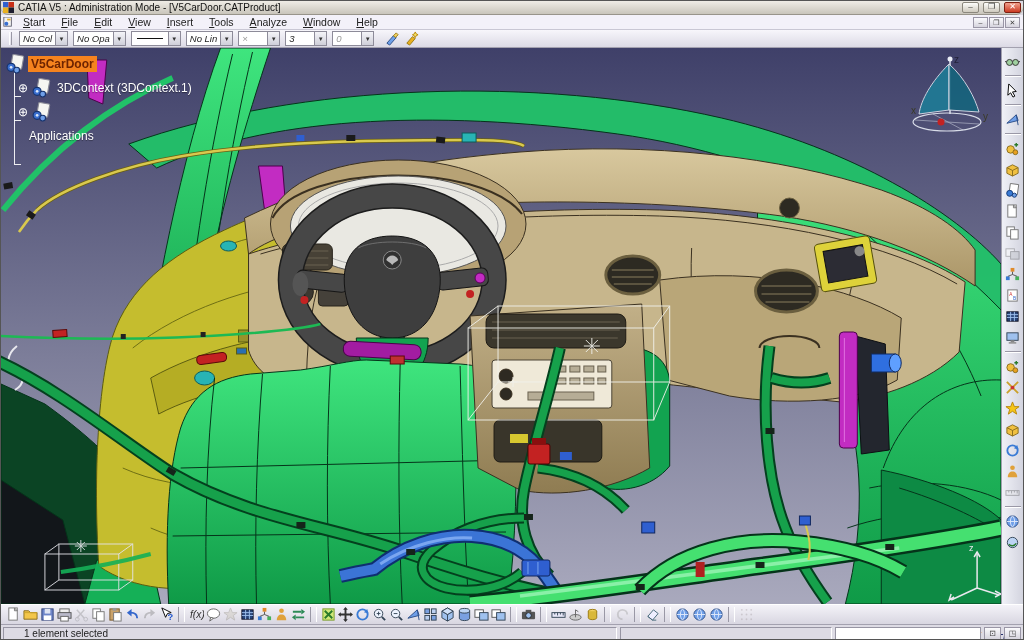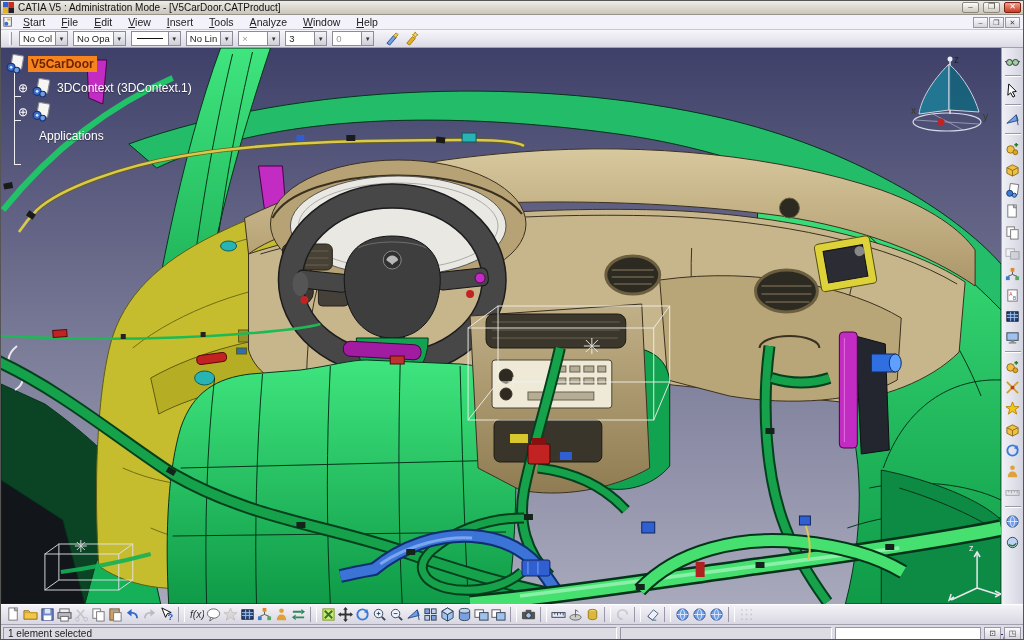--- a/index.html
+++ b/index.html
@@ -1,40 +1,40 @@
 <!DOCTYPE html>
 <html style="--bg_top: #3f4069; --bg_bottom: #a9a9bd; --body_green: #21c268; --body_green_dark: #05331a; --harness_green: #16a14b; --floor_green: #45e070; --door_yellow: #c5bd2e; --dash_tan: #c7b68c; --cluster_white: #e9e8e2; --wheel_gray: #474747; --cable_blue: #3b74d6; --connector_red: #c32222; --magenta: #c22cc2; --teal: #28b4b4; --wire_yellow: #d9c94e; --selection_orange: #f5831e;"><head>
 <meta charset="utf-8">
 <style>
   html,body{margin:0;padding:0;background:#666;}
   *{box-sizing:border-box;}
   #app{position:relative;width:1024px;height:640px;font-family:"Liberation Sans",sans-serif;
        background:#dddbe4;overflow:hidden;border:1px solid #555;}
   
   .titlebar{height:14px;display:flex;align-items:center;gap:4px;padding:0 2px;
-    background:linear-gradient(#efece6,#c9c5bb);border-bottom:1px solid #98948a;font-size:10px;color:#111;}
+    background:linear-gradient(#efece6,#c9c5bb);border-bottom:1px solid #98948a;font-size:10px;color:#111;border-radius:7px;}
   .titlebar .title{flex:1;white-space:nowrap;overflow:hidden;}
   .winbtn{width:17px;height:11px;border:1px solid #8b877d;border-radius:2px;
     background:linear-gradient(#fdfdfb,#cfcabe);font-size:8px;line-height:8px;text-align:center;color:#333;}
   .winbtn.close{background:linear-gradient(#f0a08c,#cc3a22);color:#fff;border-color:#7e2012;}
   .appicon{width:11px;height:11px;flex:0 0 auto;}
   
   .menubar{height:15px;display:flex;align-items:center;background:#f3f1f9;font-size:10.5px;color:#222;
     border-bottom:1px solid #c9c7d4;padding-left:2px;}
   .menuitem{padding:0 8px;height:100%;display:flex;align-items:center;}
   .menuitem u{text-decoration:underline;}
   .mdibtns{margin-left:auto;display:flex;gap:1px;padding-right:3px;}
   .mdibtn{width:15px;height:11px;border:1px solid #9a96a6;background:linear-gradient(#fbfbfd,#d6d4de);
     font-size:7px;line-height:9px;text-align:center;color:#444;}
   
   .propbar{height:18px;display:flex;align-items:center;gap:4px;padding-left:8px;
     background:linear-gradient(#f7f6fb,#dcdae5);border-bottom:1px solid #a3a1af;}
   .grip{width:3px;height:13px;border-left:1px solid #fff;border-right:1px solid #9a98a6;margin-right:3px;}
   .combo{display:flex;align-items:stretch;height:15px;background:#fff;border:1px solid #8d8b99;font-size:9.5px;color:#222;}
-  .combo .val{display:flex;align-items:center;padding:0 3px;min-width:28px;}
+  .combo .val{display:flex;align-items:center;padding:0 3px;min-width:28px;font-style:italic;}
   .combo.dis .val{color:#999;}
   .combo .arr{width:12px;display:flex;align-items:center;justify-content:center;
      background:linear-gradient(#f4f4f8,#cfcfd9);border-left:1px solid #8d8b99;font-size:6px;color:#333;}
   .lineglyph{width:26px;height:1px;background:#111;margin:auto 2px;}
   .tbi{width:17px;height:17px;display:flex;align-items:center;justify-content:center;flex:0 0 auto;}
   .tbi svg{width:15px;height:15px;}
   .tbi.dis{opacity:.38;filter:grayscale(.9);}
   
   .workspace{display:flex;height:556px;}
   .viewport{position:relative;width:1002px;height:556px;background:#3f4069;overflow:hidden;}
@@ -56,21 +56,21 @@
   .hsep{width:16px;height:2px;border-top:1px solid #9a98a6;border-bottom:1px solid #fff;margin:3px 0;}
   
   .bottomtb{height:21px;display:flex;align-items:center;background:linear-gradient(#f4f3f8,#d8d6e1);
     border-top:1px solid #fff;border-bottom:1px solid #a3a1af;padding:0 4px;}
   .vsep{width:7px;height:15px;border-left:1px solid #9a98a6;border-right:1px solid #fff;margin:0 3px;}
   .logo{margin-left:auto;display:flex;align-items:center;padding-right:6px;margin-top:44px;}
   .logo .word{font-size:9px;font-weight:bold;font-style:italic;color:#24306e;letter-spacing:.5px;}
   
   .statusbar{height:17px;display:flex;align-items:center;background:#dddbe4;font-size:10px;color:#222;
     gap:3px;padding:1px 2px;}
-  .scell{border:1px solid;border-color:#9795a3 #fff #fff #9795a3;height:13px;display:flex;align-items:center;padding:0 4px;}
+  .scell{border:1px solid;border-color:#9795a3 #fff #fff #9795a3;height:13px;display:flex;align-items:center;padding:0 20px;}
   .scell.msg{flex:1;}
   .scell.mid{width:212px;}
   .cmdinput{width:146px;height:13px;border:1px solid #9795a3;background:#fff;font-size:9px;padding:0 3px;
     font-family:"Liberation Sans",sans-serif;}
   .sbtn{width:17px;height:14px;border:1px solid #9a96a6;background:linear-gradient(#fbfbfd,#d2d0da);
     font-size:8px;line-height:12px;text-align:center;color:#444;}
 </style>
 </head>
 <body>
 
@@ -420,21 +420,21 @@
               <use href="#prodicon"></use>
             </svg>
           <span class="lbl">3DContext (3DContext.1)</span>
         </div>
         <div class="trow" style="margin-left:12px">
           <span class="expander">⊕</span>
           <svg class="picon" viewBox="0 0 18 18">
               <use href="#prodicon"></use>
             </svg>
         </div>
-        <div class="trow" style="margin-left:31px">
+        <div class="trow" style="margin-left:21px">
           <span class="lbl">Applications</span>
         </div>
       </div>
 
       <svg class="compass" viewBox="0 0 86 92">
         <line x1="43" y1="8" x2="43" y2="62" stroke="#dfe3ee" stroke-width="1.5"></line>
         <circle cx="43" cy="7" r="2.5" fill="#eceff8"></circle>
         <path d="M42,12 C24,30 14,48 12,62 L42,58 Z" fill="#1f7a95" stroke="#d8dce8" opacity=".92"></path>
         <path d="M42,12 C58,26 68,46 72,60 L42,58 Z" fill="#17637c" stroke="#d8dce8" opacity=".92"></path>
         <ellipse cx="40" cy="70" rx="34" ry="9" fill="none" stroke="#d8dce8" stroke-width="1.2"></ellipse>

